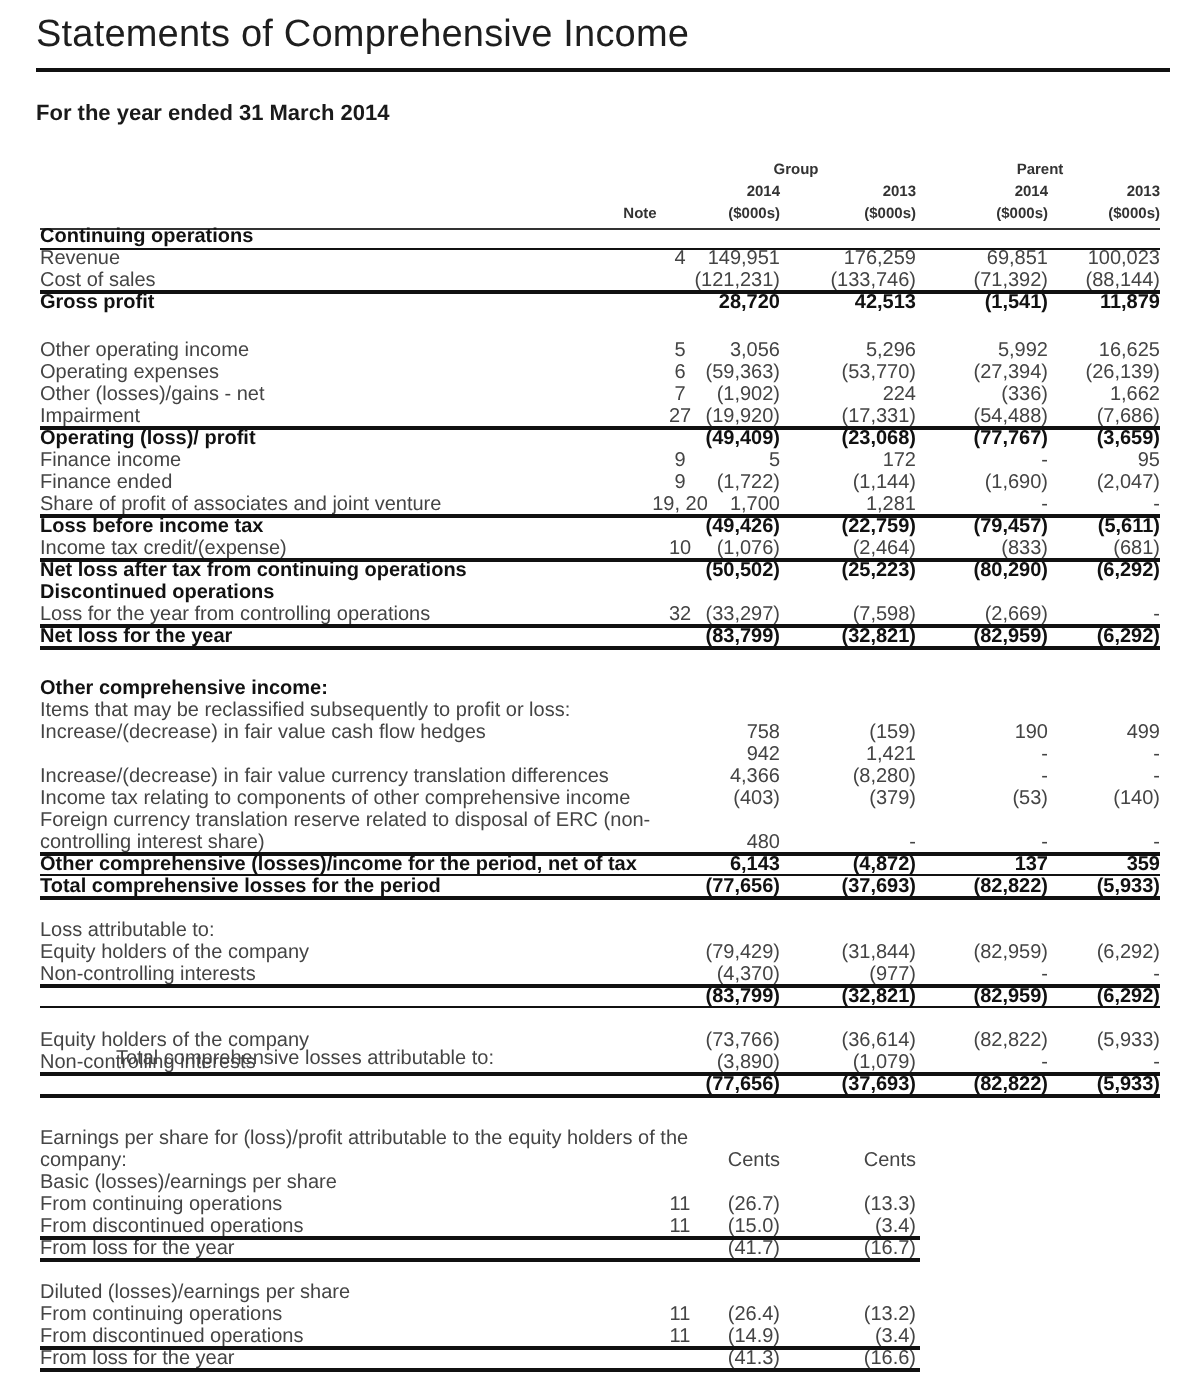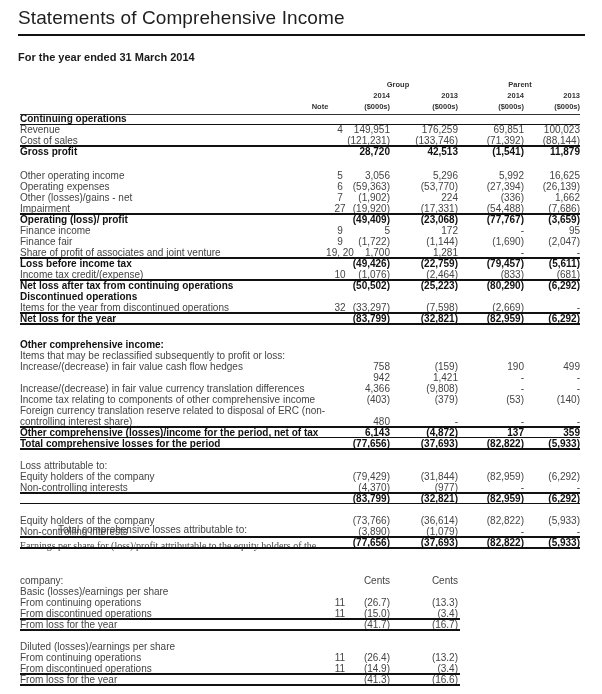--- a/index.html
+++ b/index.html
@@ -119,21 +119,21 @@
     </div>
     <div class="row" style="top: 225px;">
       <span class="lbl">Finance income</span>
       <span class="note">9</span>
       <span class="v v0">5</span>
       <span class="v v1">172</span>
       <span class="v v2">-</span>
       <span class="v v3">95</span>
     </div>
     <div class="row" style="top: 236px;">
-      <span class="lbl">Finance fair</span>
+      <span class="lbl">Finance ended</span>
       <span class="note">9</span>
       <span class="v v0">(1,722)</span>
       <span class="v v1">(1,144)</span>
       <span class="v v2">(1,690)</span>
       <span class="v v3">(2,047)</span>
     </div>
     <div class="row" style="top: 247px;">
       <span class="lbl">Share of profit of associates and joint venture</span>
       <span class="note">19, 20</span>
       <span class="v v0">1,700</span>
@@ -167,21 +167,21 @@
     </div>
     <div class="row bold" style="top: 291px;">
       <span class="lbl">Discontinued operations</span>
       <span class="note"></span>
       <span class="v v0"></span>
       <span class="v v1"></span>
       <span class="v v2"></span>
       <span class="v v3"></span>
     </div>
     <div class="row" style="top: 302px;">
-      <span class="lbl">Items for the year from discontinued operations</span>
+      <span class="lbl">Loss for the year from controlling operations</span>
       <span class="note">32</span>
       <span class="v v0">(33,297)</span>
       <span class="v v1">(7,598)</span>
       <span class="v v2">(2,669)</span>
       <span class="v v3">-</span>
     </div>
     <div class="row bold" style="top: 313px;">
       <span class="lbl">Net loss for the year</span>
       <span class="note"></span>
       <span class="v v0">(83,799)</span>
@@ -217,21 +217,21 @@
       <span class="note"></span>
       <span class="v v0">942</span>
       <span class="v v1">1,421</span>
       <span class="v v2">-</span>
       <span class="v v3">-</span>
     </div>
     <div class="row" style="top: 383px;">
       <span class="lbl">Increase/(decrease) in fair value currency translation differences</span>
       <span class="note"></span>
       <span class="v v0">4,366</span>
-      <span class="v v1">(9,808)</span>
+      <span class="v v1">(8,280)</span>
       <span class="v v2">-</span>
       <span class="v v3">-</span>
     </div>
     <div class="row" style="top: 394px;">
       <span class="lbl">Income tax relating to components of other comprehensive income</span>
       <span class="note"></span>
       <span class="v v0">(403)</span>
       <span class="v v1">(379)</span>
       <span class="v v2">(53)</span>
       <span class="v v3">(140)</span>
@@ -325,21 +325,21 @@
       <span class="v v3">-</span>
     </div>
     <div class="row bold" style="top: 537px;">
       <span class="lbl"></span>
       <span class="note"></span>
       <span class="v v0">(77,656)</span>
       <span class="v v1">(37,693)</span>
       <span class="v v2">(82,822)</span>
       <span class="v v3">(5,933)</span>
     </div>
-    <div class="row" style="top: 540px; font-family: Liberation Serif, serif;">
+    <div class="row" style="top: 564px;">
       <span class="lbl">Earnings per share for (loss)/profit attributable to the equity holders of the</span>
       <span class="note"></span>
       <span class="v v0"></span>
       <span class="v v1"></span>
       <span class="v v2"></span>
       <span class="v v3"></span>
     </div>
     <div class="row" style="top: 575px;">
       <span class="lbl">company:</span>
       <span class="note"></span>

